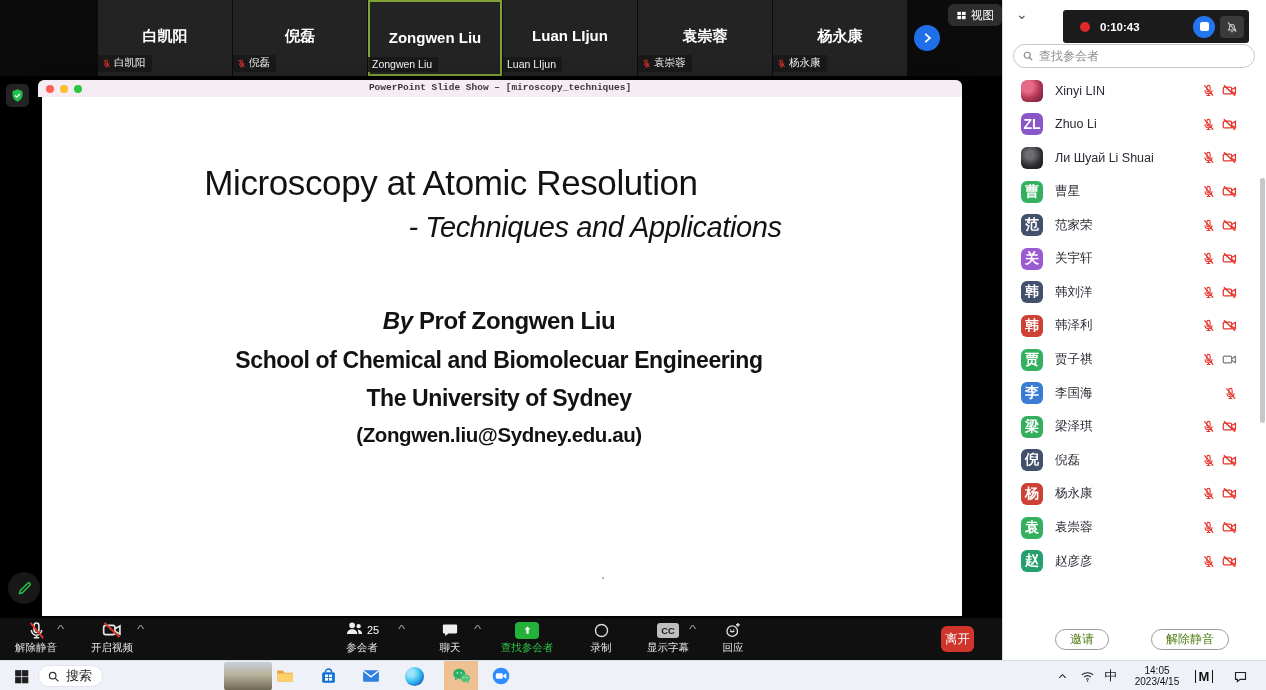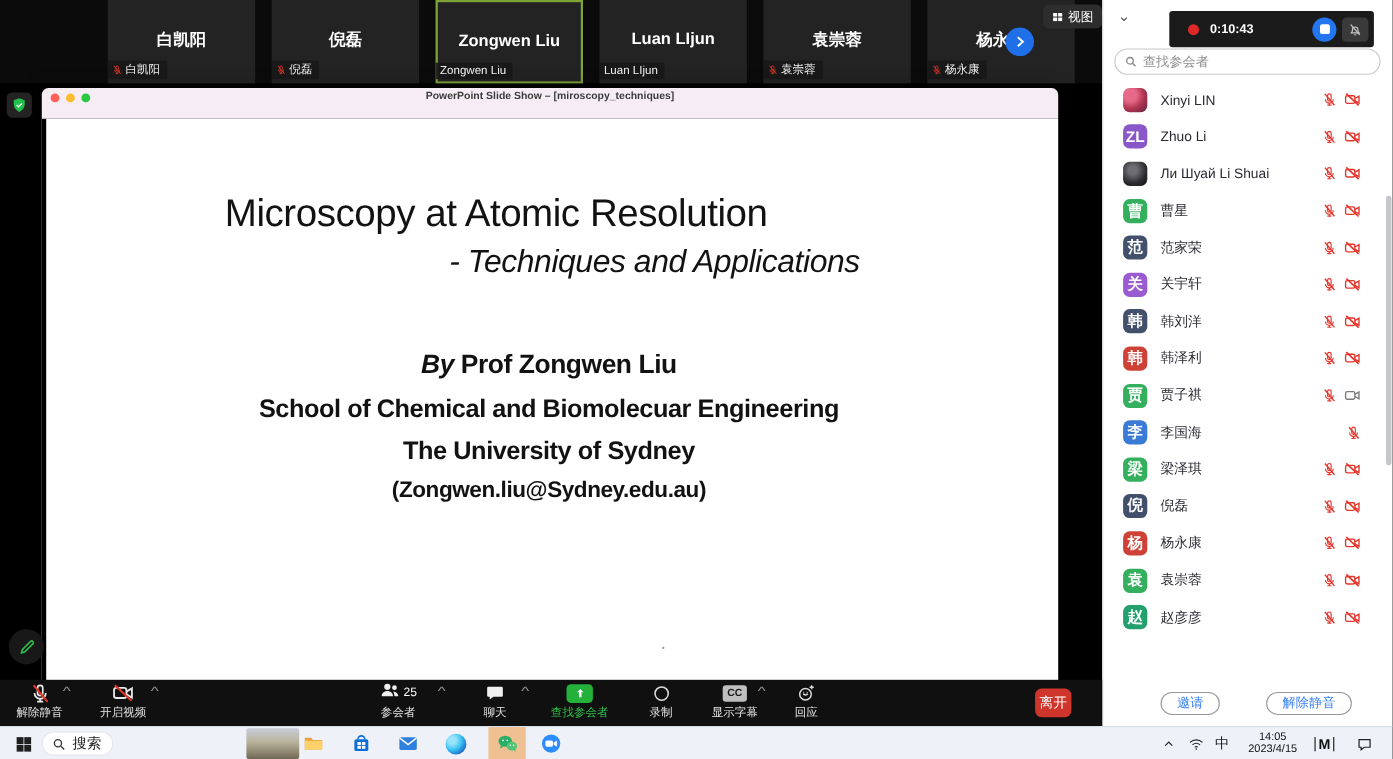--- a/index.html
+++ b/index.html
@@ -1,35 +1,35 @@
 <!DOCTYPE html>
 <html><head>
 <meta charset="utf-8">
 <style>
   * { margin:0; padding:0; box-sizing:border-box; }
   html,body { width:1266px; height:690px; overflow:hidden; }
   body { position:relative; background:#000; font-family:"Liberation Sans","DejaVu Sans",sans-serif; }
 
   
   .video-strip { position:absolute; left:0; top:0; width:1002px; height:76px; background:#0b0b0b; }
-  .tiles { position:absolute; left:98px; top:0; display:flex; gap:15px; }
+  .tiles { position:absolute; left:98px; top:0; display:flex; gap:1px; }
   .tile { position:relative; width:134px; height:76px; background:#232323; flex:0 0 auto; }
   .tile.active { border:2px solid #80a338; }
   .tile-name { position:absolute; left:0; right:0; top:27px; text-align:center; color:#fff; font-size:15px; font-weight:bold; }
   .tile-badge { position:absolute; left:0; bottom:4px; display:flex; align-items:center; gap:3px; background:rgba(24,24,24,.88); color:#f2f2f2; font-size:10.5px; padding:1px 6px 2px 4px; }
   .tile.active .tile-badge { left:-2px; bottom:2px; }
   .next-arrow { position:absolute; left:914px; top:25px; width:26px; height:26px; border-radius:50%; background:#1f6fe8; display:flex; align-items:center; justify-content:center; }
   .view-btn { position:absolute; left:948px; top:4px; height:22px; padding:0 8px; background:#2d2d2d; border-radius:6px; color:#fff; font-size:11.5px; display:flex; align-items:center; gap:4px; }
 
   
   .stage { position:absolute; left:0; top:76px; width:1002px; height:542px; background:#000; }
   .shield-badge { position:absolute; left:6px; top:84px; width:23px; height:23px; background:#232323; border-radius:5px; display:flex; align-items:center; justify-content:center; }
   .annotate-btn { position:absolute; left:8px; top:572px; width:32px; height:32px; border-radius:50%; background:rgba(26,26,26,.94); display:flex; align-items:center; justify-content:center; }
   .ppt-window { position:absolute; left:38px; top:80px; width:924px; height:536px; box-shadow:0 2px 14px rgba(0,0,0,.55); }
-  .ppt-titlebar { position:relative; height:28px; background:#f5ecf4; border-radius:6px 6px 0 0; }
+  .ppt-titlebar { position:relative; height:17px; background:#f5ecf4; border-radius:6px 6px 0 0;font-family:Liberation Mono, monospace; }
   .traffic { position:absolute; top:4.5px; width:8px; height:8px; border-radius:50%; }
   .t-red { left:8px; background:#ff5f57; } .t-yellow { left:22px; background:#febc2e; } .t-green { left:36px; background:#28c840; }
   .ppt-title { position:absolute; left:0; right:0; top:2px; text-align:center; font-size:9.5px; font-weight:bold; color:#3a3a3a; }
   .slide { position:relative; height:519px; background:#fff; overflow:hidden; }
   .slide-left-edge { position:absolute; left:0; top:0; width:4px; height:100%; background:#000; }
   .s-line { position:absolute; white-space:nowrap; color:#121212; transform:translateX(-50%); letter-spacing:-.4px; }
   .s-title { left:413px; top:66px; font-size:35px; }
   .s-sub { left:557px; top:114px; font-size:29px; font-style:italic; }
   .s-by { left:461px; top:210px; font-size:24px; font-weight:600; }
   .s-by .it { font-style:italic; }
@@ -51,21 +51,21 @@
   .sb-search input { border:none; outline:none; font-size:12px; width:190px; color:#333; font-family:inherit; background:transparent; }
   .sb-search input::placeholder { color:#8f8f8f; }
   .p-list { position:absolute; left:0; top:74px; width:256px; }
   .p-row { height:33.6px; display:flex; align-items:center; padding-left:18px; }
   .p-avatar { width:22px; height:22px; border-radius:6px; display:flex; align-items:center; justify-content:center; color:#fff; font-size:14px; font-weight:bold; flex:0 0 auto; }
   .photo-floral { background:radial-gradient(circle at 30% 30%, #e86a8a 0 25%, #b23753 55%, #5f2240 100%); }
   .photo-dark { background:radial-gradient(circle at 40% 35%, #6d6d72 0 20%, #2c2c31 60%, #141416 100%); }
   .p-name { margin-left:12px; font-size:12.5px; color:#2a2a33; flex:1 1 auto; white-space:nowrap; }
   .p-icons { display:flex; align-items:center; gap:7px; padding-right:22px; }
   .sb-scroll { position:absolute; right:1px; top:178px; width:5px; height:245px; background:#c4c8cc; border-radius:3px; }
-  .sb-footer-btn { position:absolute; top:629px; height:21px; padding:0 14px; border:1px solid #989898; border-radius:12px; background:#fff; font-size:12px; color:#3b82f6; font-family:inherit; display:flex; align-items:center; }
+  .sb-footer-btn { position:absolute; top:629px; height:21px; padding:0 14px; border:1px solid #989898; border-radius:12px; background:#fff; font-size:12px; color:#4d7c0f; font-family:inherit; display:flex; align-items:center; }
   .btn-invite { left:52px; } .btn-unmute-all { left:148px; }
 
   
   .ztoolbar { position:absolute; left:0; top:618px; width:1002px; height:42px; background:#101010; }
   .zbtn { position:absolute; top:2px; width:76px; display:flex; flex-direction:column; align-items:center; transform:translateX(-50%); }
   .zbtn .ic { height:20px; display:flex; align-items:center; justify-content:center; gap:3px; }
   .zbtn .lb { font-size:10.5px; color:#e3e3e3; margin-top:1px; white-space:nowrap; }
   .zchev { position:absolute; color:#9a9a9a; font-size:11px; top:5px; transform:scaleX(1.4); }
   .share-ic { width:24px; height:17px; background:#23b13a; border-radius:4px; display:flex; align-items:center; justify-content:center; }
   .lb-green { color:#2fc048 !important; }

